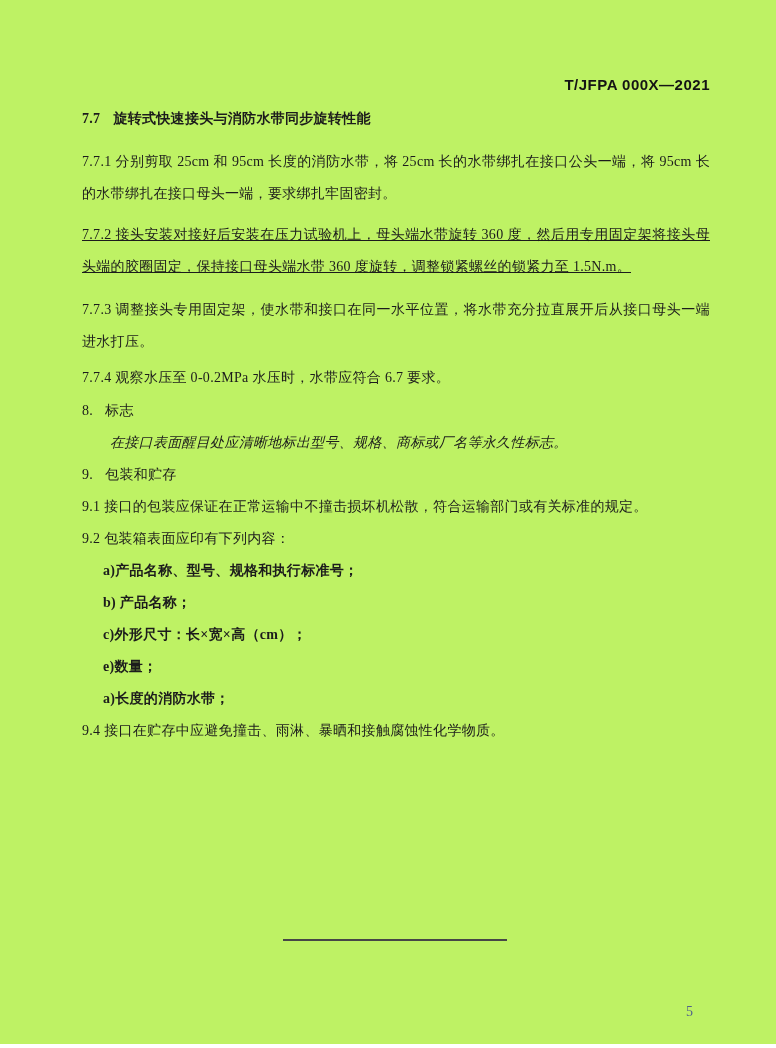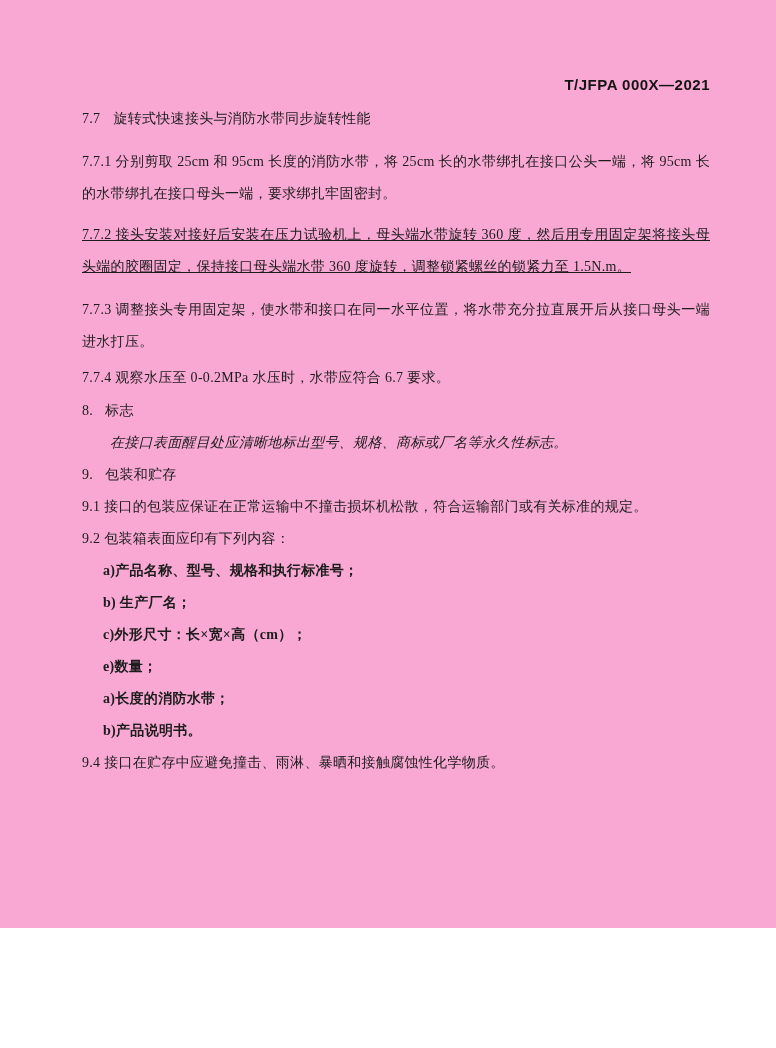--- a/index.html
+++ b/index.html
@@ -3,22 +3,22 @@
 <meta charset="utf-8">
 <style>
   html, body {
     margin: 0;
     padding: 0;
     background: #ffffff;
   }
   .page {
     position: relative;
     width: 776px;
-    height: 928px;
-    background: #f9a8d4;
+    height: 1044px;
+    background: #bef264;
     overflow: hidden;
     font-family: "Liberation Serif", "DejaVu Serif", serif;
     color: #1c1c1c;
   }
   .header-ref {
     position: absolute;
     top: 76px;
     right: 66px;
     font-family: "Liberation Sans", "DejaVu Sans", sans-serif;
     font-weight: bold;
@@ -33,21 +33,21 @@
     width: 628px;
   }
   .content p, .content .heading {
     margin: 0;
     font-size: 14px;
     line-height: 32px;
     text-align: justify;
     letter-spacing: 0.3px;
   }
   .heading {
-    font-weight: normal;
+    font-weight: bold;
   }
   .heading .num {
     display: inline-block;
     margin-right: 13px;
   }
   .sec-heading .num {
     display: inline-block;
     margin-right: 12px;
   }
   #h77  { margin-bottom: 11px; }
@@ -105,27 +105,26 @@
     <p class="indent-body">在接口表面醒目处应清晰地标出型号、规格、商标或厂名等永久性标志。</p>
 
     <p class="sec-heading">
       <span class="num">9.</span><span>包装和贮存</span>
     </p>
 
     <p>9.1 接口的包装应保证在正常运输中不撞击损坏机松散，符合运输部门或有关标准的规定。</p>
     <p>9.2 包装箱表面应印有下列内容：</p>
 
     <p class="list-item">a)产品名称、型号、规格和执行标准号；</p>
-    <p class="list-item">b) 生产厂名；</p>
+    <p class="list-item">b) 产品名称；</p>
     <p class="list-item">c)外形尺寸：长×宽×高（cm）；</p>
     <p class="list-item">e)数量；</p>
 
 
     <p class="list-item">a)长度的消防水带；</p>
-    <p class="list-item">b)产品说明书。</p>
 
     <p>9.4 接口在贮存中应避免撞击、雨淋、暴晒和接触腐蚀性化学物质。</p>
 
   </div>
 
   <div class="footer-divider"></div>
 
   <div class="page-number">5</div>
 
 </div>

